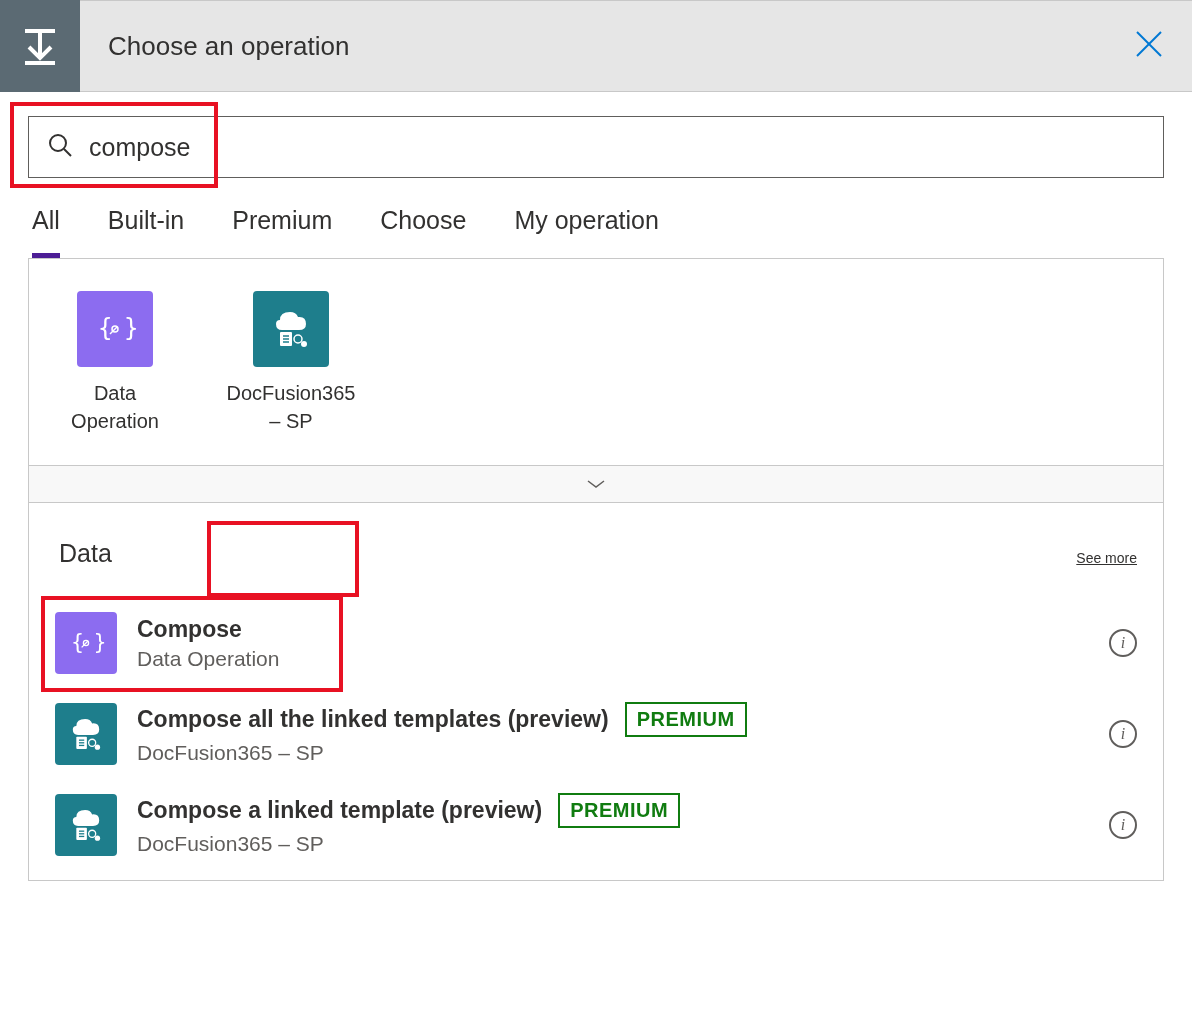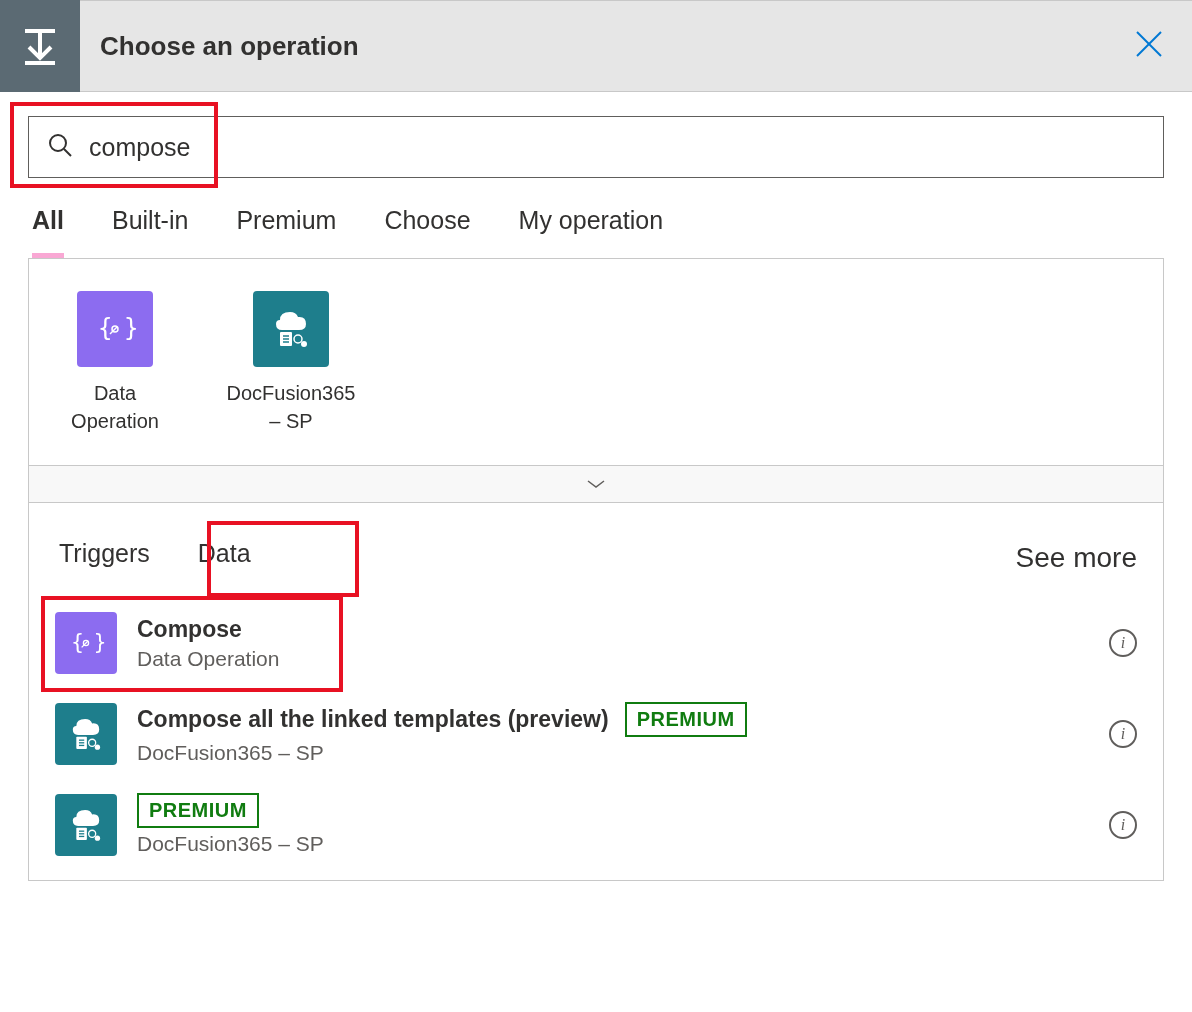--- a/index.html
+++ b/index.html
@@ -19,23 +19,23 @@
     border-bottom: 1px solid #c8c8c8;
   }
   .header-left { display: flex; align-items: center; }
   .header-icon-box {
     width: 80px; height: 92px;
     background: #5b6a73;
     display: flex; align-items: center; justify-content: center;
   }
   .header-title {
     font-size: 26px;
-    font-weight: 700;
+    font-weight: 400;
     color: #323130;
-    margin-left: 20px;
+    margin-left: 28px;
   }
   .close-btn {
     margin-right: 28px;
     cursor: pointer;
     color: #0078d4;
   }
   .search-wrap {
     padding: 24px 28px 10px 28px;
     position: relative;
   }
@@ -65,22 +65,22 @@
     gap: 48px;
     padding: 18px 28px 0 32px;
     font-size: 25px;
   }
   .cat-tab {
     padding-bottom: 18px;
     cursor: pointer;
     color: #323130;
   }
   .cat-tab.active {
-    font-weight: 700;
-    border-bottom: 5px solid #f9a8d4;
+    font-weight: 400;
+    border-bottom: 5px solid #4c1d95;
   }
   .connectors-panel {
     margin: 0 28px;
     border: 1px solid #c8c8c8;
   }
   .connector-grid {
     display: flex;
     gap: 56px;
     padding: 32px 26px 30px 26px;
   }
@@ -118,21 +118,21 @@
   .subtabs {
     display: flex;
     gap: 40px;
     font-size: 25px;
   }
   .subtab { cursor: pointer; padding: 6px 4px 14px 4px; }
   .subtab.active {
     font-weight: 600;
     border-bottom: 5px solid #0078d4;
   }
-  .see-more { font-size: 28px; cursor: pointer; }
+  .see-more { font-size: 14px; cursor: pointer; text-decoration: underline; }
   .action-list { padding: 4px 0 10px 0; }
   .action-row {
     display: flex;
     align-items: center;
     padding: 14px 26px;
     cursor: pointer;
     position: relative;
   }
   .action-icon {
     width: 62px; height: 62px;
@@ -240,21 +240,20 @@
   </div>
 
   <div class="expand-bar">
     <svg width="20" height="12" viewBox="0 0 20 12">
       <polyline points="2,3 10,9 18,3" fill="none" stroke="#605e5c" stroke-width="1.5"></polyline>
     </svg>
   </div>
 
   <div class="subtabs-row">
     <div class="subtabs">
-      <div class="subtab">Triggers</div>
       <div class="subtab">Data</div>
     </div>
     <div class="see-more">See more</div>
     <div class="highlight-red" style="left:178px; top:18px; width:152px; height:76px;"></div>
   </div>
 
   <div class="action-list">
 
     <div class="action-row">
       <div class="action-icon conn-purple">
@@ -304,20 +303,21 @@
           <rect x="14" y="28" width="12" height="14" rx="1" fill="#fff"></rect>
           <line x1="17" y1="32" x2="23" y2="32" stroke="#1e7e8c" stroke-width="1.5"></line>
           <line x1="17" y1="35" x2="23" y2="35" stroke="#1e7e8c" stroke-width="1.5"></line>
           <line x1="17" y1="38" x2="23" y2="38" stroke="#1e7e8c" stroke-width="1.5"></line>
           <circle cx="32" cy="35" r="4" fill="none" stroke="#fff" stroke-width="1.5"></circle>
           <circle cx="38" cy="40" r="3" fill="#fff"></circle>
         </svg>
       </div>
       <div class="action-text">
         <div class="action-title-line">
+          <span class="action-title">Compose a linked template (preview)</span>
           <span class="premium-badge">PREMIUM</span>
         </div>
         <div class="action-sub">DocFusion365 – SP</div>
       </div>
       <div class="info-btn">i</div>
     </div>
 
   </div>
 </div>
 

